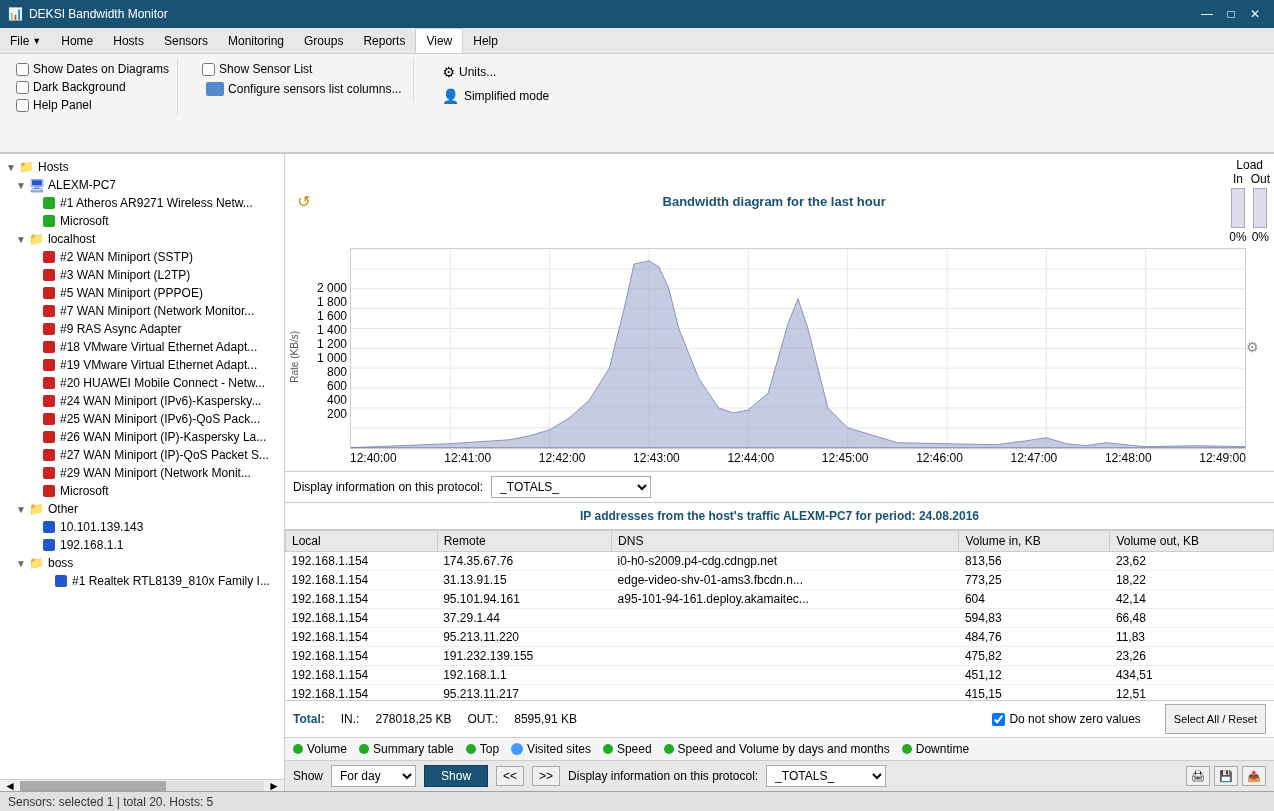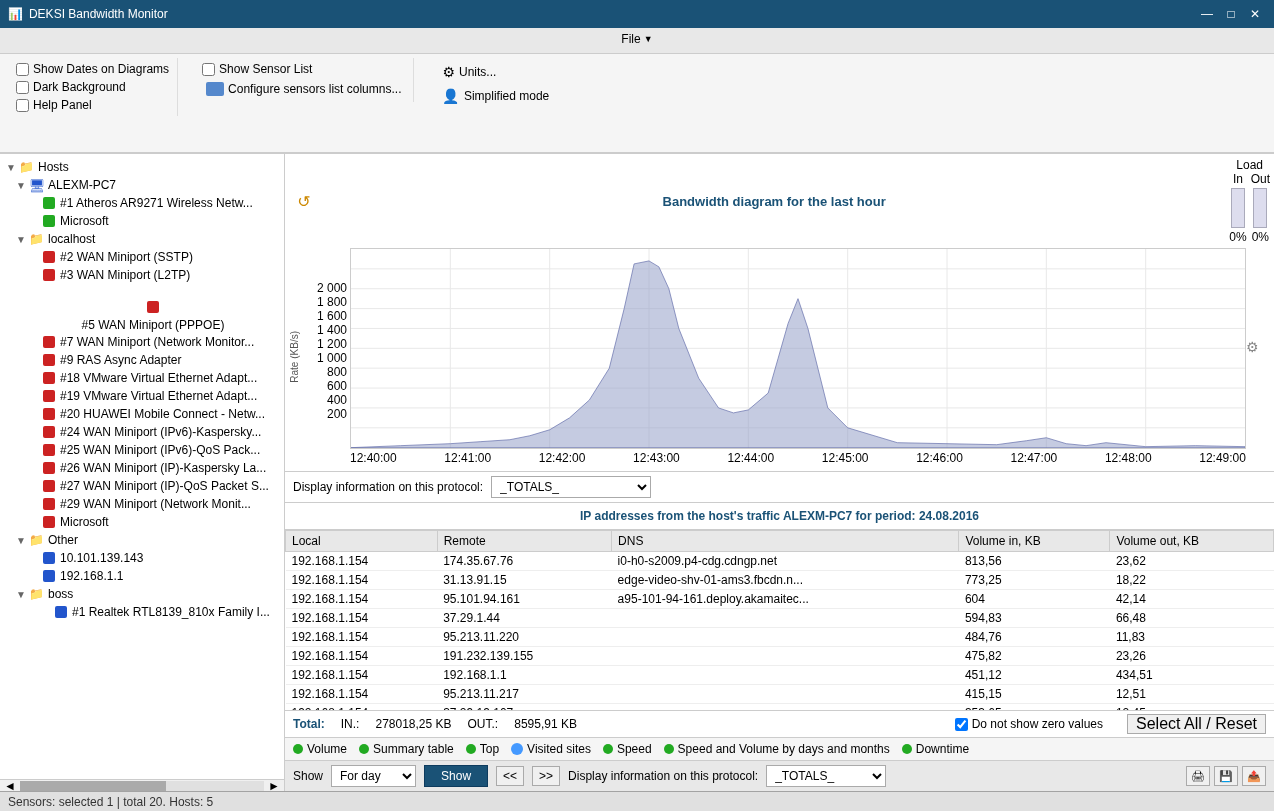--- a/index.html
+++ b/index.html
@@ -5,21 +5,21 @@
     * { box-sizing: border-box; margin: 0; padding: 0; font-family: 'Segoe UI', Tahoma, sans-serif; font-size: 12px; }
     body { width: 1274px; height: 811px; overflow: hidden; background: #f0f0f0; display: flex; flex-direction: column; }
 
     
     .titlebar { background: #1a5276; color: white; height: 28px; display: flex; align-items: center; padding: 0 8px; justify-content: space-between; }
     .titlebar-left { display: flex; align-items: center; gap: 6px; font-size: 12px; }
     .titlebar-right { display: flex; gap: 2px; }
     .titlebar-btn { width: 22px; height: 18px; background: none; border: none; color: white; cursor: pointer; font-size: 12px; display: flex; align-items: center; justify-content: center; }
 
     
-    .menubar { background: #e8e8e8; border-bottom: 1px solid #ccc; display: flex; height: 26px; align-items: center; flex-direction: column; }
+    .menubar { background: #e8e8e8; border-bottom: 1px solid #ccc; display: flex; height: 26px; align-items: center; }
     .menu-item { padding: 4px 10px; cursor: pointer; height: 100%; display: flex; align-items: center; font-size: 12px; }
     .menu-item.active { background: #fff; border: 1px solid #ccc; border-bottom: 1px solid #fff; }
     .menu-file { display: flex; align-items: center; gap: 3px; }
 
     
     .ribbon { background: #f5f5f5; border-bottom: 2px solid #ccc; display: flex; padding: 4px 8px; gap: 16px; min-height: 100px; align-items: flex-start; }
     .ribbon-group { display: flex; flex-direction: column; gap: 4px; padding: 4px 8px; border-right: 1px solid #ddd; }
     .ribbon-group:last-child { border-right: none; }
     .ribbon-checkbox { display: flex; align-items: center; gap: 4px; cursor: pointer; }
     .ribbon-checkbox input { cursor: pointer; }
@@ -69,21 +69,21 @@
     .data-table td { border-bottom: 1px solid #eee; padding: 2px 6px; font-size: 12px; }
     .table-inner { overflow-y: scroll; height: 100%; }
     .table-inner::-webkit-scrollbar { width: 16px; }
     .table-inner::-webkit-scrollbar-track { background: #f0f0f0; }
     .table-inner::-webkit-scrollbar-thumb { background: #bbb; }
 
     
     .bottom-stats { display: flex; align-items: center; padding: 3px 8px; border-top: 1px solid #ccc; background: white; gap: 16px; font-size: 12px; }
     .stats-total { font-weight: bold; color: #1a5276; }
     .zero-check { display: flex; align-items: center; gap: 4px; margin-left: auto; }
-    .select-all-btn { margin-left: 8px; padding: 0 8px; background: #f0f0f0; border: 1px solid #aaa; cursor: pointer; font-size: 16px; }
+    .select-all-btn { margin-left: 8px; padding: 8px 8px; background: #f0f0f0; border: 1px solid #aaa; cursor: pointer; font-size: 11px; }
 
     
     .view-tabs { display: flex; align-items: center; padding: 4px 8px; border-top: 1px solid #ccc; background: #f5f5f5; gap: 12px; flex-wrap: wrap; }
     .view-tab { display: flex; align-items: center; gap: 4px; cursor: pointer; font-size: 12px; }
     .view-tab-dot { width: 10px; height: 10px; border-radius: 50%; }
     .dot-green { background: #22aa22; }
 
     
     .show-bar { display: flex; align-items: center; padding: 4px 8px; border-top: 1px solid #ccc; background: #e8e8e8; gap: 8px; }
     .show-label { font-size: 12px; }
@@ -203,21 +203,21 @@
           </span>
           <span>#2 WAN Miniport (SSTP)</span>
         </div>
       <div class="tree-item" style="padding-left:24px;">
           <span class="tree-expand">&nbsp;</span>
           <span class="tree-icon">
             <div class="icon-red"></div>
           </span>
           <span>#3 WAN Miniport (L2TP)</span>
         </div>
-      <div class="tree-item" style="padding-left:24px;flex-direction:column;">
+      <div class="tree-item" style="padding-left:24px;">
           <span class="tree-expand">&nbsp;</span>
           <span class="tree-icon">
             <div class="icon-red"></div>
           </span>
           <span>#5 WAN Miniport (PPPOE)</span>
         </div>
       <div class="tree-item" style="padding-left:24px;">
           <span class="tree-expand">&nbsp;</span>
           <span class="tree-icon">
             <div class="icon-red"></div>

